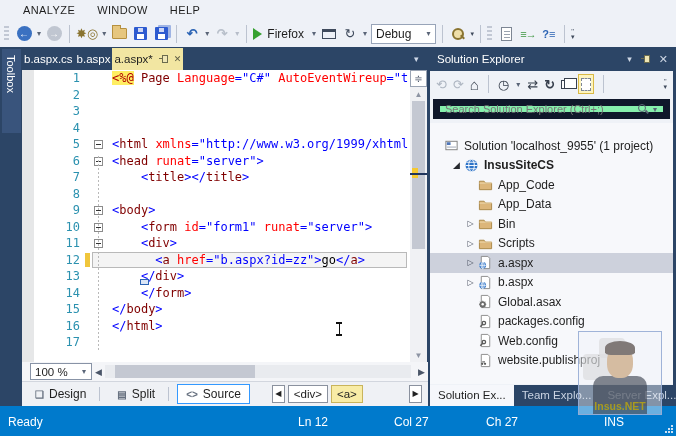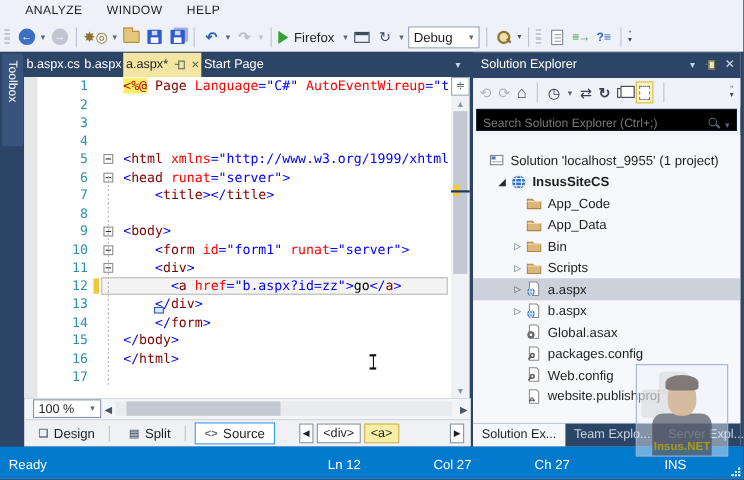--- a/index.html
+++ b/index.html
@@ -110,21 +110,21 @@
   .sepanel { position:absolute; left:430px; top:48px; width:243px; height:358px; background:#EFF2F7; }
   .se-title { position:absolute; left:0; top:0; width:100%; height:23px; color:#fff; font-size:11.5px; line-height:23px; padding-left:7px; background:#2C4566; }
   .se-title-icons { position:absolute; right:5px; top:0; height:23px; display:flex; align-items:center; gap:9px; color:#cdd6e4; font-size:9px; }
   .se-toolbar { position:absolute; left:0; top:23px; width:100%; height:26px; display:flex; align-items:center; gap:6px; padding-left:6px; background:#EFF2F7; }
   .se-ic { font-size:13px; color:#38404e; }
   .se-ic.dis { color:#AEB6C2; }
   .se-hl { background:#FDF4BF; border:1px solid #D9B945; padding:0 2px; display:flex; align-items:center; height:20px; }
   .sheet-ic { width:10px; height:13px; background:#fff; border:1px dashed #7d8694; position:relative; }
   .stack-ic { width:11px; height:9px; border:1px solid #38404e; position:relative; background:#fff; }
   .stack-ic::before { content:""; position:absolute; left:2px; top:-3px; width:11px; height:9px; border:1px solid #38404e; background:#fff; }
-  .se-search { position:absolute; left:3px; top:51px; width:237px; height:20px; background:#000000; border:1px solid #0f172a; display:flex; align-items:flex-end; padding:0 5px; color:#777; }
+  .se-search { position:absolute; left:3px; top:51px; width:237px; height:20px; background:#86efac; border:7px solid #0f172a; display:flex; align-items:center; padding:0 5px; color:#777; }
   .se-search .ph { flex:1; font-size:11px; }
   .mag2 { position:relative; width:12px; height:12px; margin-right:3px; }
   .mag2::before { content:""; position:absolute; left:1px; top:1px; width:6px; height:6px; border:1.5px solid #5a6474; border-radius:50%; }
   .mag2::after { content:""; position:absolute; left:8px; top:8px; width:4px; height:1.5px; background:#5a6474; transform:rotate(45deg); }
   .se-tree { position:absolute; left:0; top:75px; width:100%; height:261px; background:#F7F8FB; overflow:hidden; }
   .trow { position:relative; height:19.5px; display:flex; align-items:center; font-size:12px; white-space:nowrap; }
   .trow.sel { background:#CDD1DC; }
   .texp { width:13px; text-align:center; font-size:8px; color:#4a5160; flex:none; }
   .texp.exp { font-size:9px; color:#26292e; }
   .ticon { width:16px; height:16px; flex:none; margin-right:5px; display:flex; align-items:center; justify-content:center; }
@@ -246,21 +246,20 @@
   </div>
 
   <div class="tabstrip">
       <div class="dtab"><span>b.aspx.cs</span></div>
       <div class="dtab"><span>b.aspx</span></div>
       <div class="dtab active">
         <span>a.aspx*</span>
         <span class="pin-ic"></span>
         <span class="close-ic">✕</span>
       </div>
-      <div class="dtab"><span>Start Page</span></div>
     </div>
   <div class="strip-caret" style="position:absolute;left:414px;top:54px;color:#cfd8e8;font-size:9px">▾</div>
 
   <div class="editor">
     <div class="bp-gutter"></div>
     <div id="code-lines">
         <div class="eline"><span class="lnum">1</span><span class="codetxt"><span class="tok-dirbg">&lt;%@</span><span class="tok-plain"> </span><span class="tok-el">Page</span><span class="tok-plain"> </span><span class="tok-attr">Language</span><span class="tok-delim">=</span><span class="tok-val">"C#"</span><span class="tok-plain"> </span><span class="tok-attr">AutoEventWireup</span><span class="tok-delim">=</span><span class="tok-val">"tru</span></span></div>
         <div class="eline"><span class="lnum">2</span><span class="codetxt"></span></div>
         <div class="eline"><span class="lnum">3</span></div>
         <div class="eline"><span class="lnum">4</span><span class="codetxt"></span></div>

